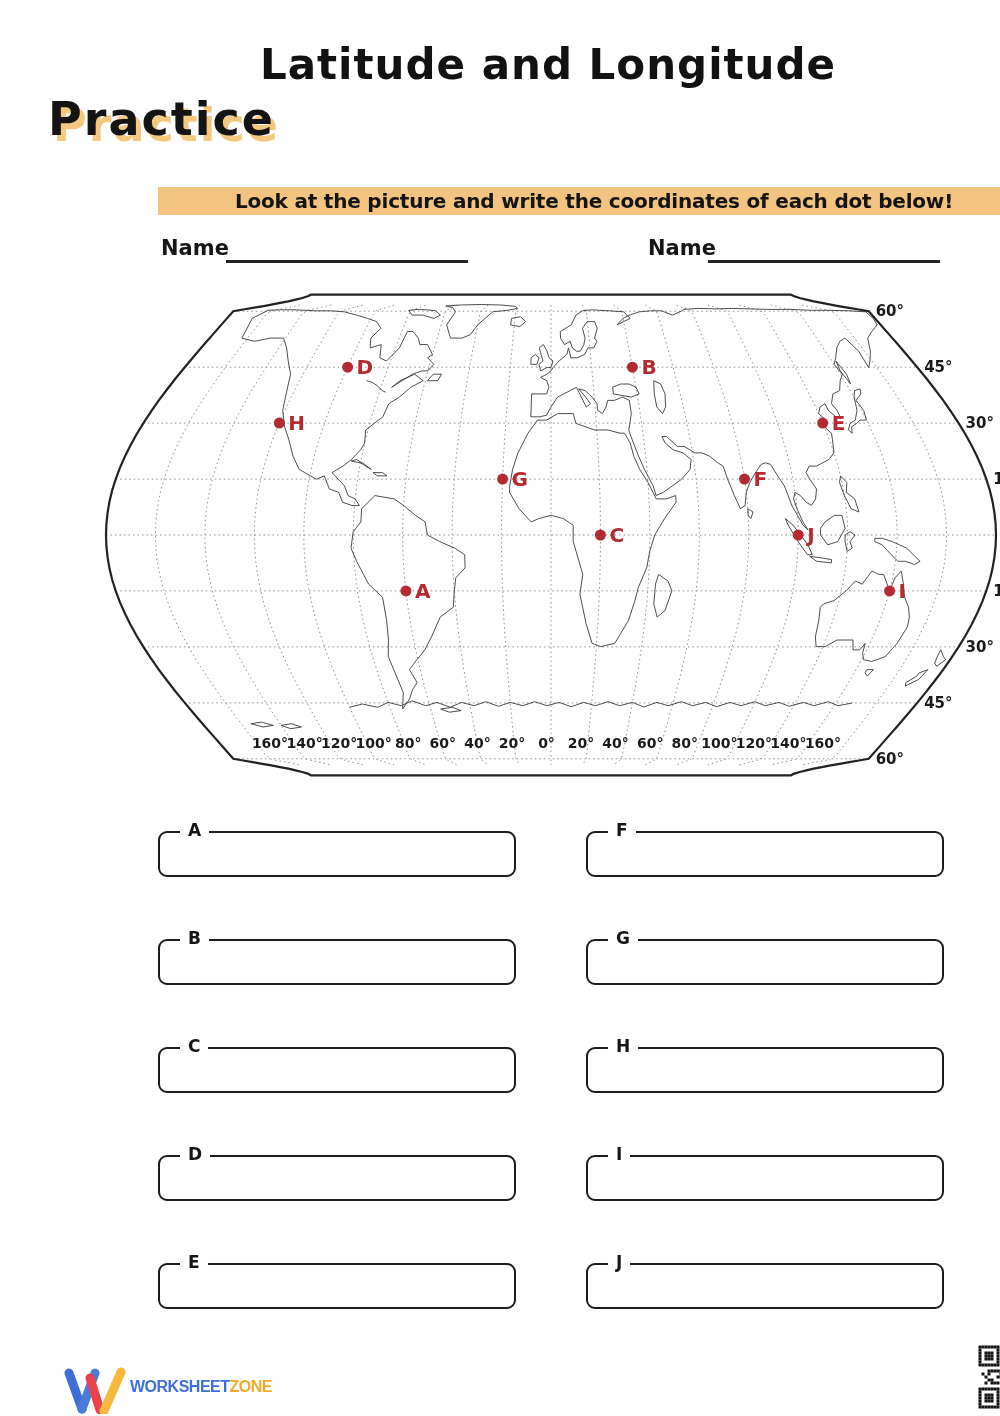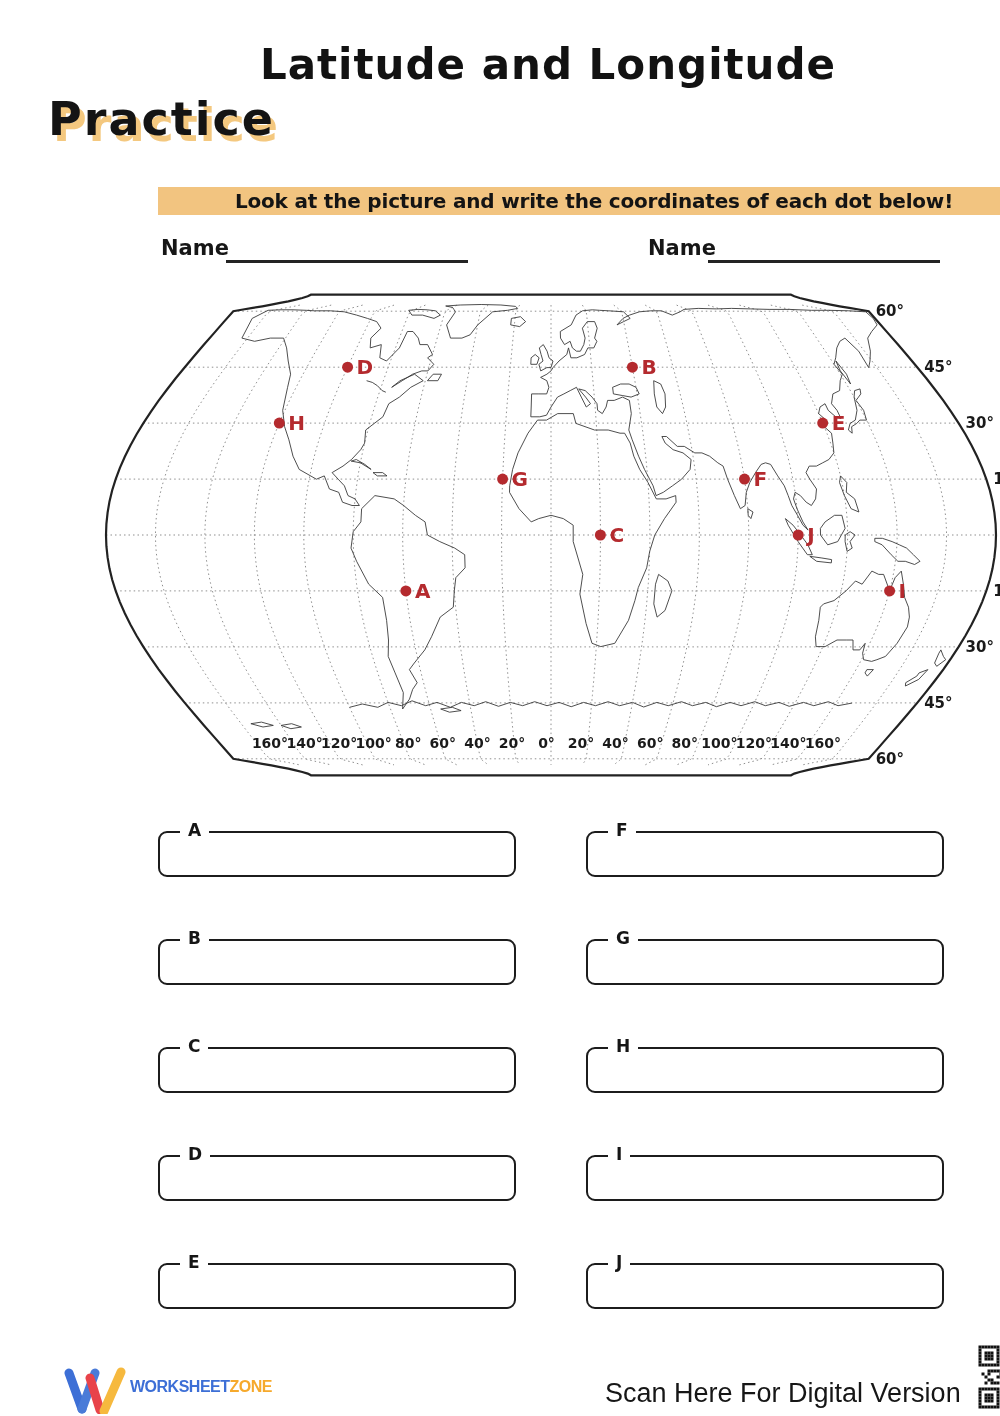--- a/index.html
+++ b/index.html
@@ -206,21 +206,20 @@
 
   <svg class="footer-logo" viewBox="0 0 62 48">
     <path d="M5,7 L18,43" stroke="#3D6FD6" stroke-width="9" stroke-linecap="round" fill="none"></path>
     <path d="M18,43 L31,7" stroke="#4A7BD8" stroke-width="9" stroke-linecap="round" fill="none"></path>
     <path d="M26,12 L36,44" stroke="#E8434A" stroke-width="9" stroke-linecap="round" fill="none"></path>
     <path d="M40,45 L57,6" stroke="#F6B93E" stroke-width="9" stroke-linecap="round" fill="none"></path>
   </svg>
   <div class="brand">
     <span style="color:#3D6FD6">WORKSHEET</span><span style="color:#F6A92C">ZONE</span>
   </div>
-  <div class="scan-text">Scan Here For Digital Version</div>
   <svg id="qr-svg" width="66" height="66" viewBox="0 0 66 66">
       <rect x="0" y="0" width="66" height="66" fill="#fff"></rect>
       <g fill="#111">
         <rect x="1.5" y="1.5" width="3" height="3"></rect>
         <rect x="4.5" y="1.5" width="3" height="3"></rect>
         <rect x="7.5" y="1.5" width="3" height="3"></rect>
         <rect x="10.5" y="1.5" width="3" height="3"></rect>
         <rect x="13.5" y="1.5" width="3" height="3"></rect>
         <rect x="16.5" y="1.5" width="3" height="3"></rect>
         <rect x="19.5" y="1.5" width="3" height="3"></rect>

